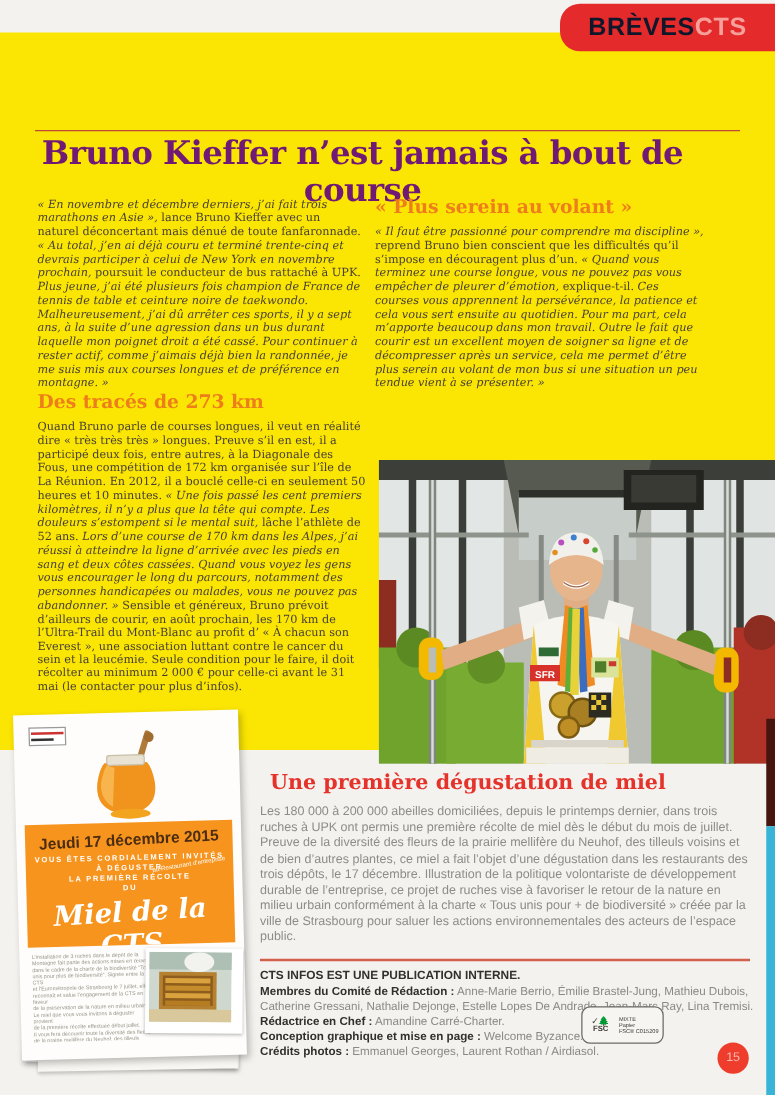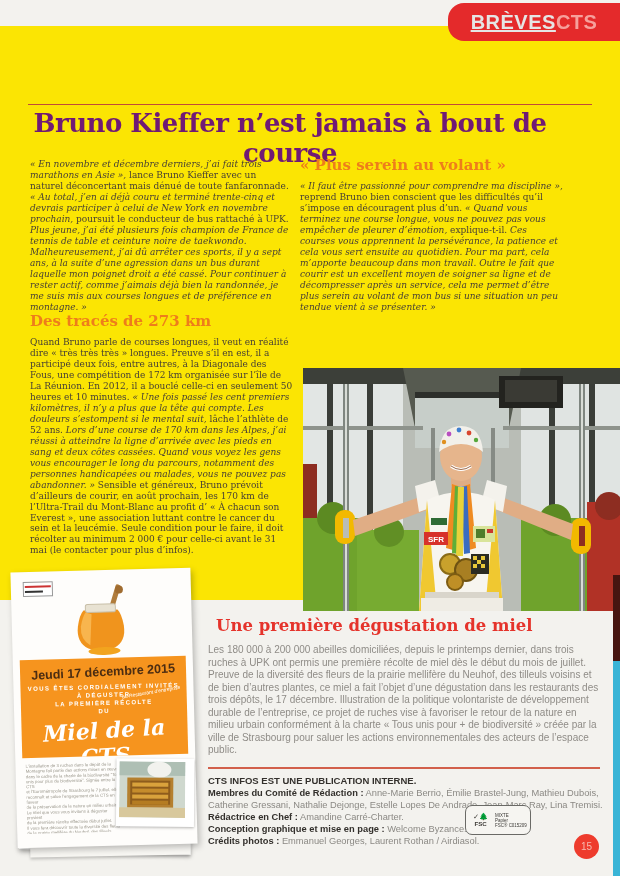--- a/index.html
+++ b/index.html
@@ -3,21 +3,21 @@
 <meta charset="utf-8">
 <style>
   html,body{margin:0;padding:0;}
   .page{position:relative;width:620px;height:876px;background:#f3f2ee;overflow:hidden;
         font-family:"Liberation Sans",sans-serif;}
   .yellow{position:absolute;left:0;top:26px;width:620px;height:574px;background:#fbe503;}
   
   .brand{position:absolute;left:448px;top:3px;width:172px;height:38px;background:#e42a2b;
          border-radius:16px 0 0 16px;display:flex;align-items:center;justify-content:center;
          font-weight:bold;font-size:20px;letter-spacing:.5px;}
-  .brand .b1{color:#e5e5e5;text-decoration:underline;}
+  .brand .b1{color:#0f172a;}
   .brand .b2{color:#f6a09c;}
   
   .kicker{position:absolute;left:10px;top:88px;width:565px;text-align:center;color:#d8382b;
           font-weight:bold;font-size:11px;letter-spacing:2px;}
   .kickline{position:absolute;left:28px;top:104px;width:564px;height:1px;background:#c04a38;}
   .title{position:absolute;left:10px;top:108px;width:560px;text-align:center;color:#701a75;
          font-family:"DejaVu Serif",serif;font-weight:bold;font-size:26px;letter-spacing:-0.5px;}
   
   .body-text{font-family:"DejaVu Serif",serif;font-size:9px;line-height:1.22;color:#463f35;text-align:left;}
   .it{font-style:italic;}

